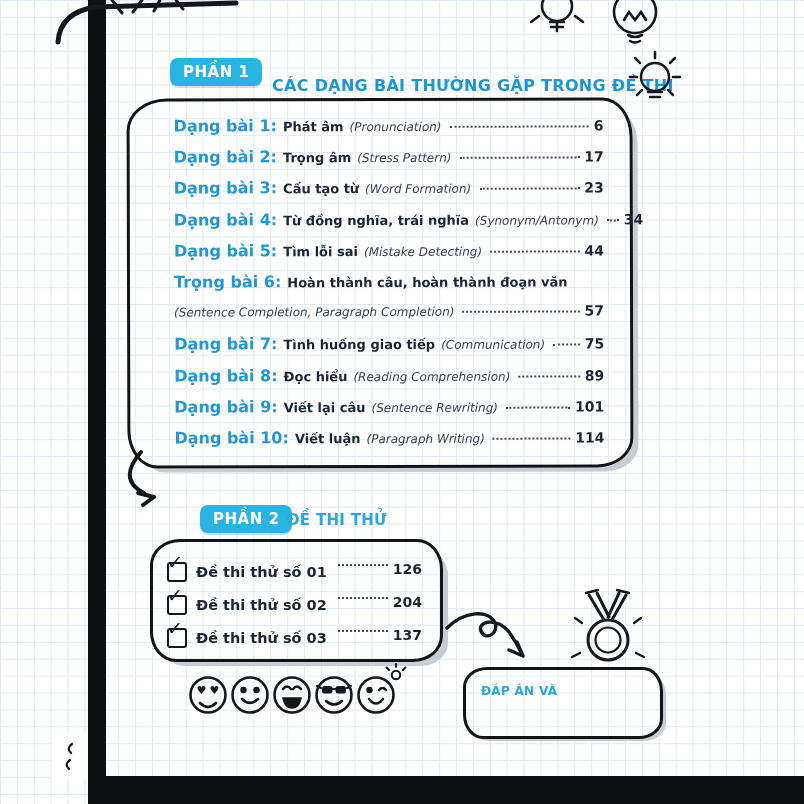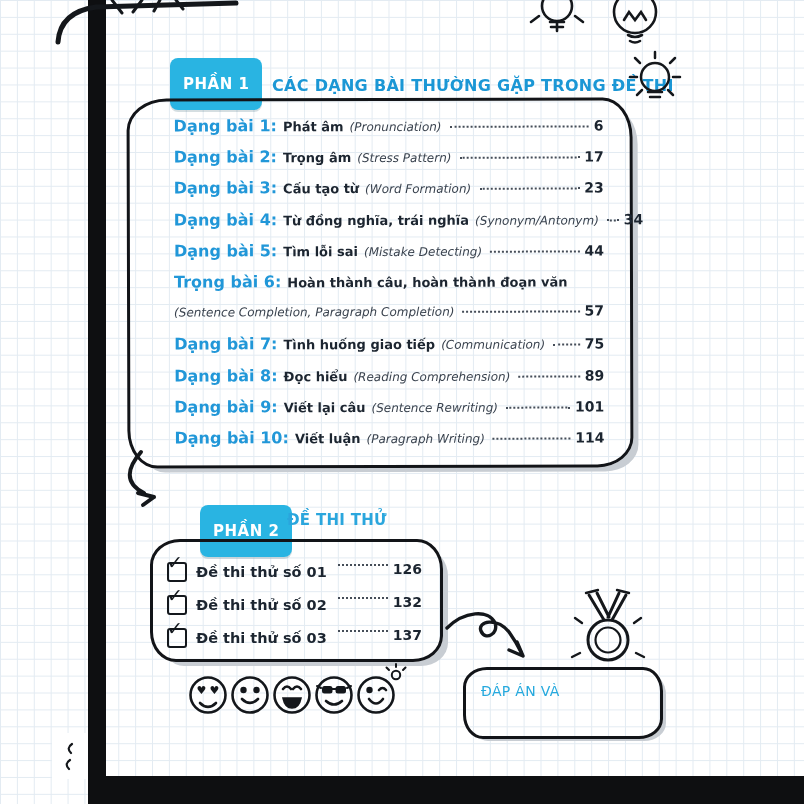--- a/index.html
+++ b/index.html
@@ -12,21 +12,21 @@
     background-size:16.9px 16.9px;
     font-family:"DejaVu Sans", sans-serif;
     color:#1c2530;
   }
   .frame-left{position:absolute;left:88px;top:0;width:18px;height:804px;background:#0e0f11;}
   .frame-bottom{position:absolute;left:88px;top:776px;width:716px;height:28px;background:#0e0f11;}
   .notch{position:absolute;left:52px;top:733px;width:36px;height:46px;background:#ffffff;}
 
   .badge{
     position:absolute;background:#29b4e2;color:#ffffff;font-weight:bold;
-    font-size:15px;line-height:28px;height:28px;padding:12px 13px;border-radius:8px;
+    font-size:15px;line-height:28px;height:28px;padding:0 13px;border-radius:8px;
     letter-spacing:.5px;box-shadow:0 2px 0 rgba(20,70,90,.18);
   }
   .badge1{left:170px;top:58px;}
   .badge2{left:184px;top:505px;margin-left:16px;}
   .heading{position:absolute;font-weight:bold;color:#1b97d5;letter-spacing:.3px;}
   .heading1{left:272px;top:76px;font-size:16px;}
   .heading2{left:287px;top:511px;font-size:15px;color:#2aa6dd;}
 
   .sketch-box{
     position:absolute;border:3.5px solid #121418;background:transparent;
@@ -61,21 +61,21 @@
   .chk-row .ttl{font-size:14.5px;}
   .chk-row .leader{transform:translateY(-7px);}
   .chk-row .pg{transform:translateY(-3px);}
 
   .answer-box{
     left:463px;top:667px;width:194px;height:66px;
     border-radius:24px 20px 24px 20px / 20px 24px 20px 24px;
     box-shadow:5px 4px 0 -2px #c8cdd3;
   }
   .answer-inner{position:absolute;left:15px;top:10px;right:10px;}
-  .ans-line{font-weight:normal;color:#25a9de;font-size:14px;line-height:22px;letter-spacing:.3px;white-space:nowrap;}
+  .ans-line{font-weight:bold;color:#25a9de;font-size:12px;line-height:22px;letter-spacing:.3px;white-space:nowrap;}
   .ans-line .dots,.ans-line .pgn{color:#25a9de;}
 
   .overlay{position:absolute;left:0;top:0;width:804px;height:804px;pointer-events:none;}
 </style>
 </head>
 <body>
 
 <div class="page">
 
   <div class="frame-left"></div>
@@ -187,21 +187,21 @@
         <span class="leader"></span>
         <span class="pg">126</span>
       </div>
 
       <div class="chk-row">
         <span class="chk">
             <span class="tick">✓</span>
           </span>
         <span class="ttl">Đề thi thử số 02</span>
         <span class="leader"></span>
-        <span class="pg">132</span>
+        <span class="pg">204</span>
       </div>
 
       <div class="chk-row">
         <span class="chk">
             <span class="tick">✓</span>
           </span>
         <span class="ttl">Đề thi thử số 03</span>
         <span class="leader"></span>
         <span class="pg">137</span>
       </div>

